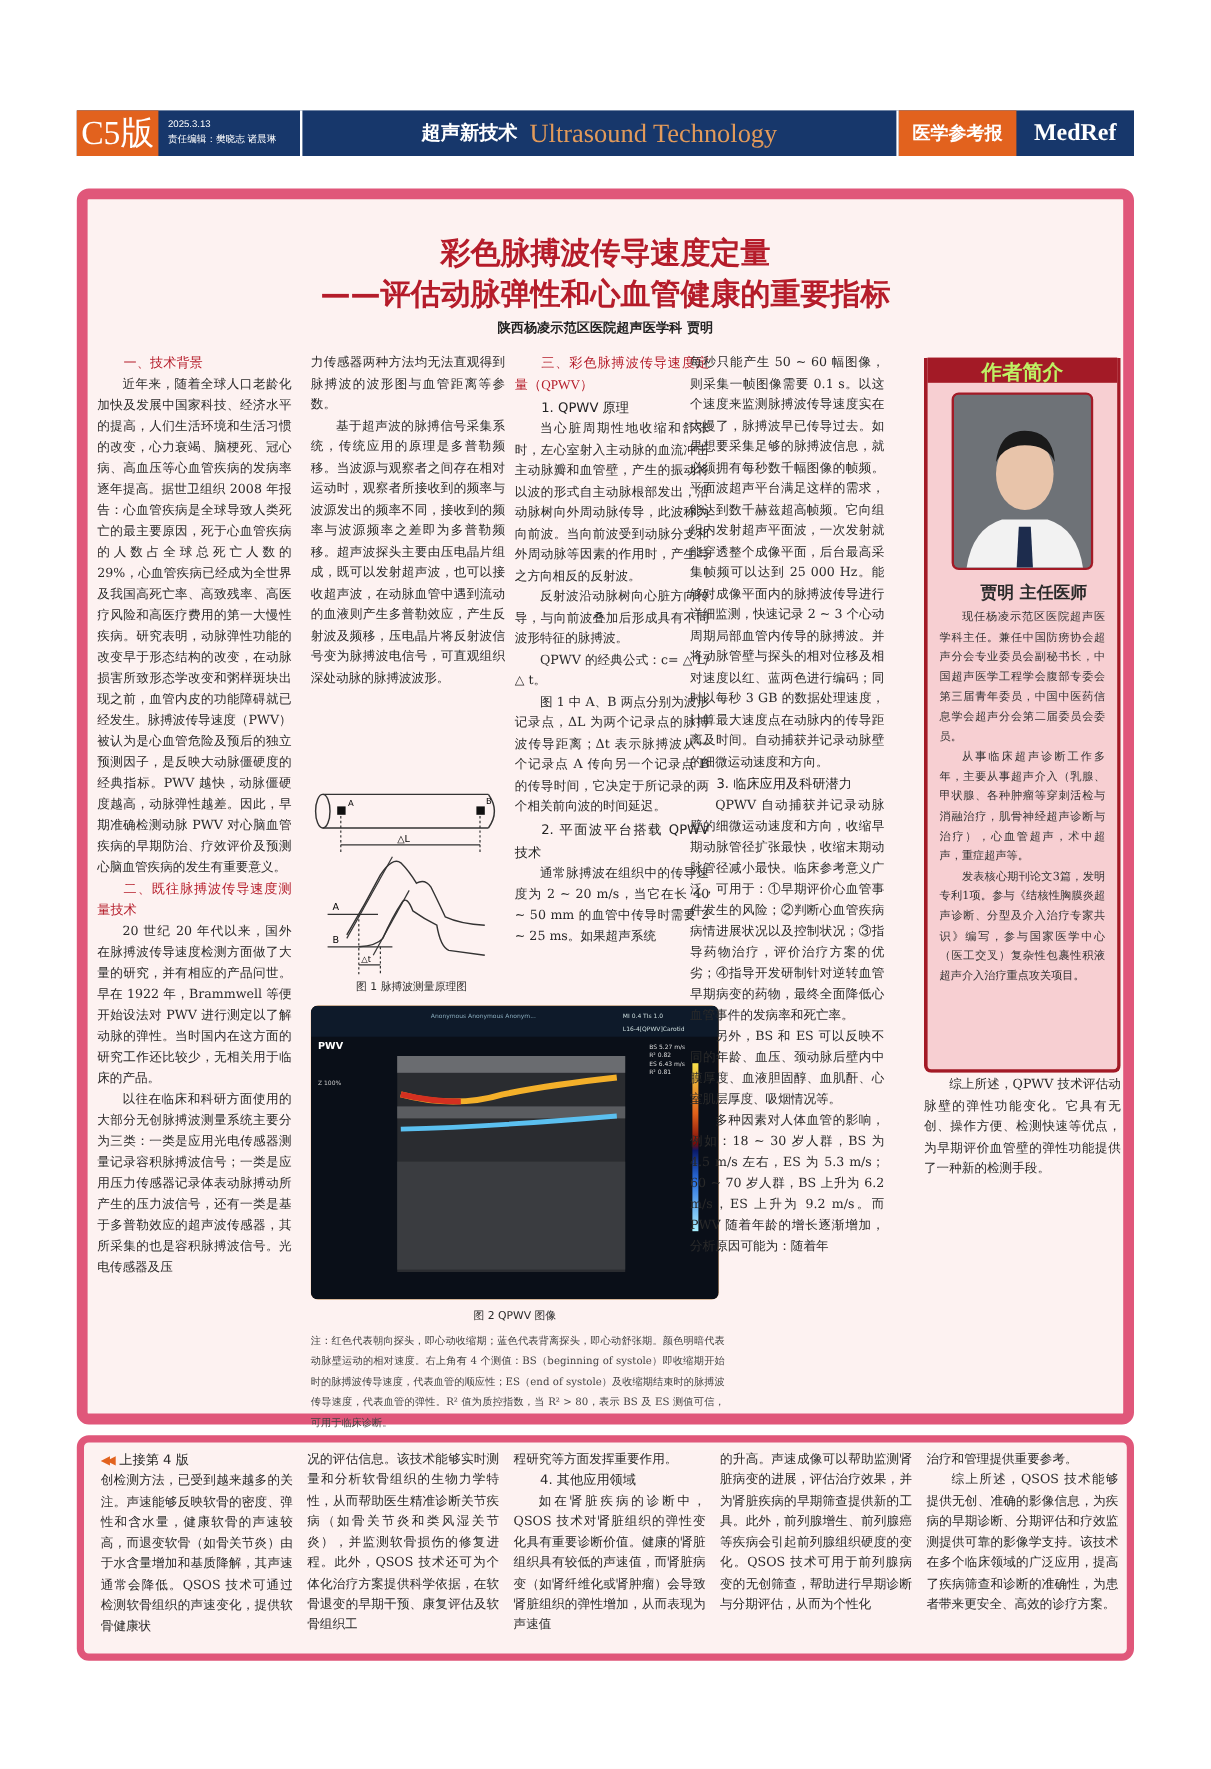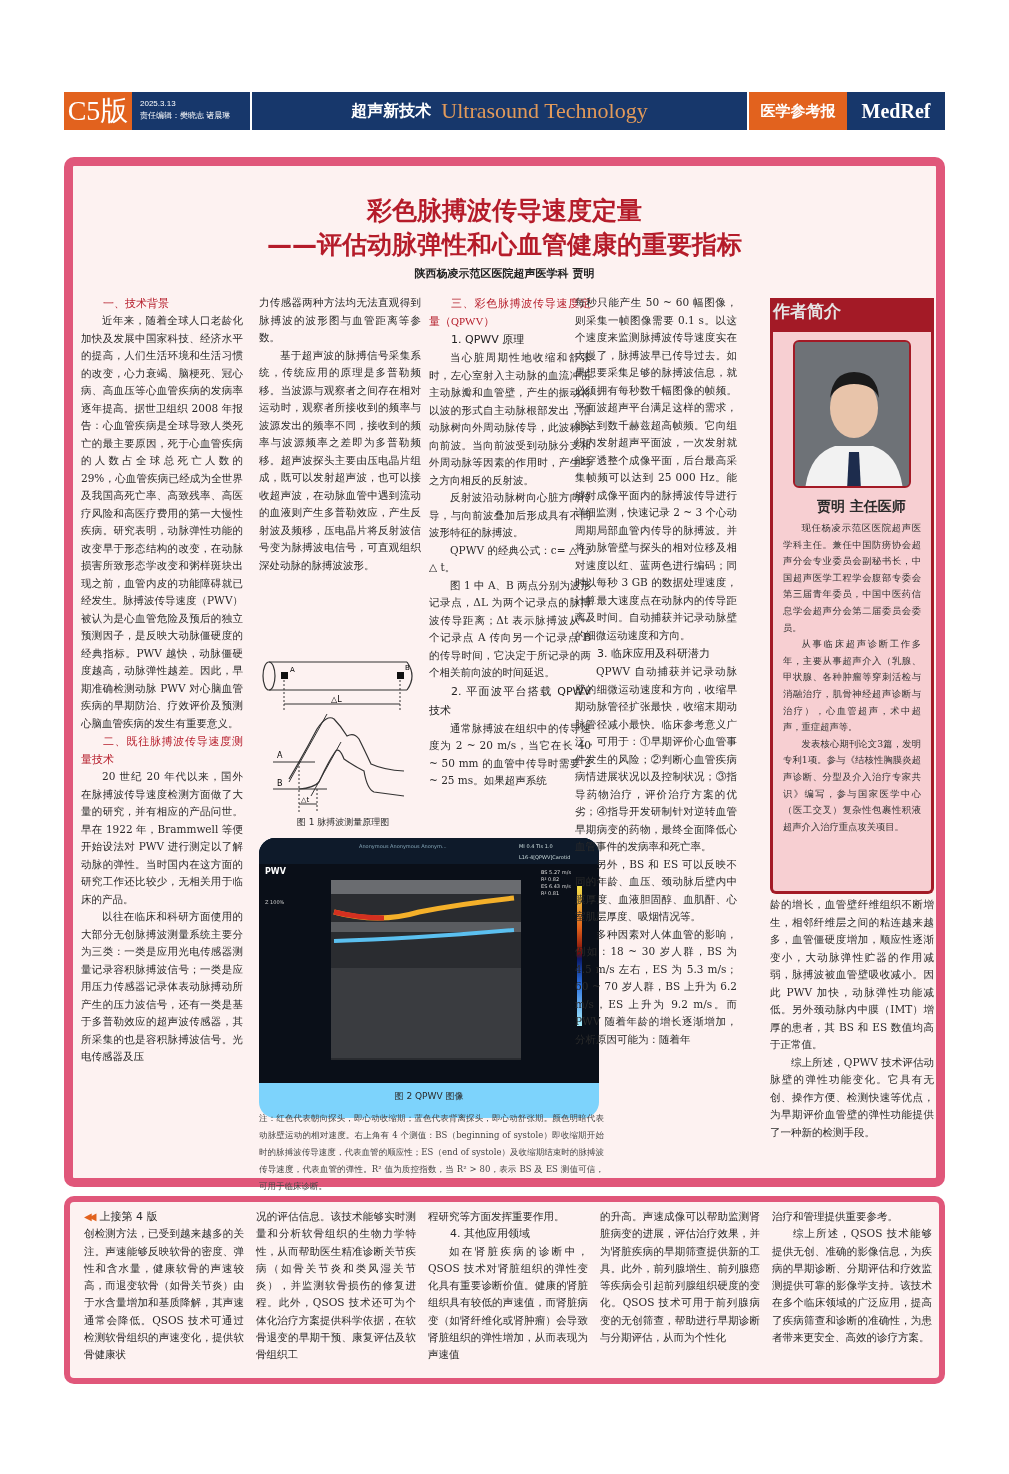--- a/index.html
+++ b/index.html
@@ -17,26 +17,26 @@
   .title { position:absolute; left:0; right:0; top: 28px; text-align:center; color:#b51c2a; font-family:"DejaVu Sans", sans-serif; font-weight:bold; font-size: 25px; line-height: 34px; }
   .byline { position:absolute; left:0; right:0; top: 100px; text-align:center; font-family:"DejaVu Sans", sans-serif; font-size: 11px; font-weight:bold; color:#222; }
 
   .col { position:absolute; font-size: 10.5px; line-height: 17.5px; text-align: justify; }
   .col p { text-indent: 2em; }
   .sec-head { color:#b51c2a; font-family:Liberation Serif, serif; font-size: 11px; text-indent: 2em; line-height: 18px; }
   .sub-head { font-family:"DejaVu Sans", sans-serif; font-size: 11px; text-indent: 2em; line-height: 19px; color:#222;}
 
   .fig1 { position:absolute; left: 186px; top: 488px; width: 168px; height: 175px; }
   .fig-caption { font-family:"DejaVu Sans", sans-serif; font-size: 9px; text-align:center; }
-  .fig2 { position:absolute; left: 186px; top: 672px; width: 340px; height: 280px; background:#7dd3fc; border-radius: 16px; overflow:hidden; }
+  .fig2 { position:absolute; left: 186px; top: 672px; width: 340px; height: 245px; background:#fdba74; border-radius: 6px; overflow:hidden; }
   .fig2-caption { position:absolute; left: 186px; top: 924px; width: 340px; }
   .fig2-note { position:absolute; left: 186px; top: 944px; width: 345px; font-size: 8.5px; line-height: 17px; color:#444; text-align: justify; }
 
   .bio { position:absolute; left: 697px; top: 132px; width: 164px; height: 596px; border: 3px solid #a31a26; border-top: none; background:#f7cfd2; border-radius: 0 0 6px 6px; }
-  .bio-head { background:#a31a26; color:#e5e5e5; text-align:left; font-size: 17px; font-weight:bold; height: 34px; line-height: 26px; }
+  .bio-head { background:#a31a26; color:#bef264; text-align:center; font-size: 17px; font-weight:bold; height: 21px; line-height: 26px; }
   .bio-photo { margin: 8px auto 0; width: 118px; height: 148px; border-radius: 6px; background: #6d7177; border: 2px solid #a31a26; position: relative; overflow:hidden; }
   .bio-name { text-align:left; font-weight:bold; font-size: 14px; margin-top: 10px; margin-left: 44px; }
   .bio-text { padding: 4px 10px; font-size: 9.3px; line-height: 16.6px; text-align: justify; color:#333; }
   .bio-text p { text-indent: 2em; }
 
   .cont-frame { position:absolute; left: 64px; top: 1196px; width: 881px; height: 188px; border: 6px solid #e0577a; border-radius: 10px; background: #fdf2f1; }
   .cont-col { position:absolute; top: 6px; font-size: 10.5px; line-height: 17.3px; text-align: justify; }
   .cont-head { font-family:"DejaVu Sans", sans-serif; font-size:11px; }
   .arrow { color:#e2621e; font-size: 10px; letter-spacing:-3px; margin-right: 6px;}
 </style>
@@ -175,21 +175,20 @@
     </div>
     <div class="bio-name">贾明  主任医师</div>
     <div class="bio-text">
       <p>现任杨凌示范区医院超声医学科主任。兼任中国防痨协会超声分会专业委员会副秘书长，中国超声医学工程学会腹部专委会第三届青年委员，中国中医药信息学会超声分会第二届委员会委员。</p>
       <p>从事临床超声诊断工作多年，主要从事超声介入（乳腺、甲状腺、各种肿瘤等穿刺活检与消融治疗，肌骨神经超声诊断与治疗），心血管超声，术中超声，重症超声等。</p>
       <p>发表核心期刊论文3篇，发明专利1项。参与《结核性胸膜炎超声诊断、分型及介入治疗专家共识》编写，参与国家医学中心（医工交叉）复杂性包裹性积液超声介入治疗重点攻关项目。</p>
     </div>
   </div>
 
   <div class="col" style="left:697px; top:730px; width:164px;">
-    <p style="text-indent:0">龄的增长，血管壁纤维组织不断增生，相邻纤维层之间的粘连越来越多，血管僵硬度增加，顺应性逐渐变小，大动脉弹性贮器的作用减弱，脉搏波被血管壁吸收减小。因此 PWV 加快，动脉弹性功能减低。另外颈动脉内中膜（IMT）增厚的患者，其 BS 和 ES 数值均高于正常值。</p>
     <p>综上所述，QPWV 技术评估动脉壁的弹性功能变化。它具有无创、操作方便、检测快速等优点，为早期评价血管壁的弹性功能提供了一种新的检测手段。</p>
   </div>
 </div>
 
 <div class="cont-frame">
   <div class="cont-col" style="left:14px; width:160px;">
     <div class="cont-head"><span class="arrow">◀◀</span><span>上接第 4 版</span></div>
     <div>创检测方法，已受到越来越多的关注。声速能够反映软骨的密度、弹性和含水量，健康软骨的声速较高，而退变软骨（如骨关节炎）由于水含量增加和基质降解，其声速通常会降低。QSOS 技术可通过检测软骨组织的声速变化，提供软骨健康状</div>
   </div>
   <div class="cont-col" style="left:186px; width:160px;">

